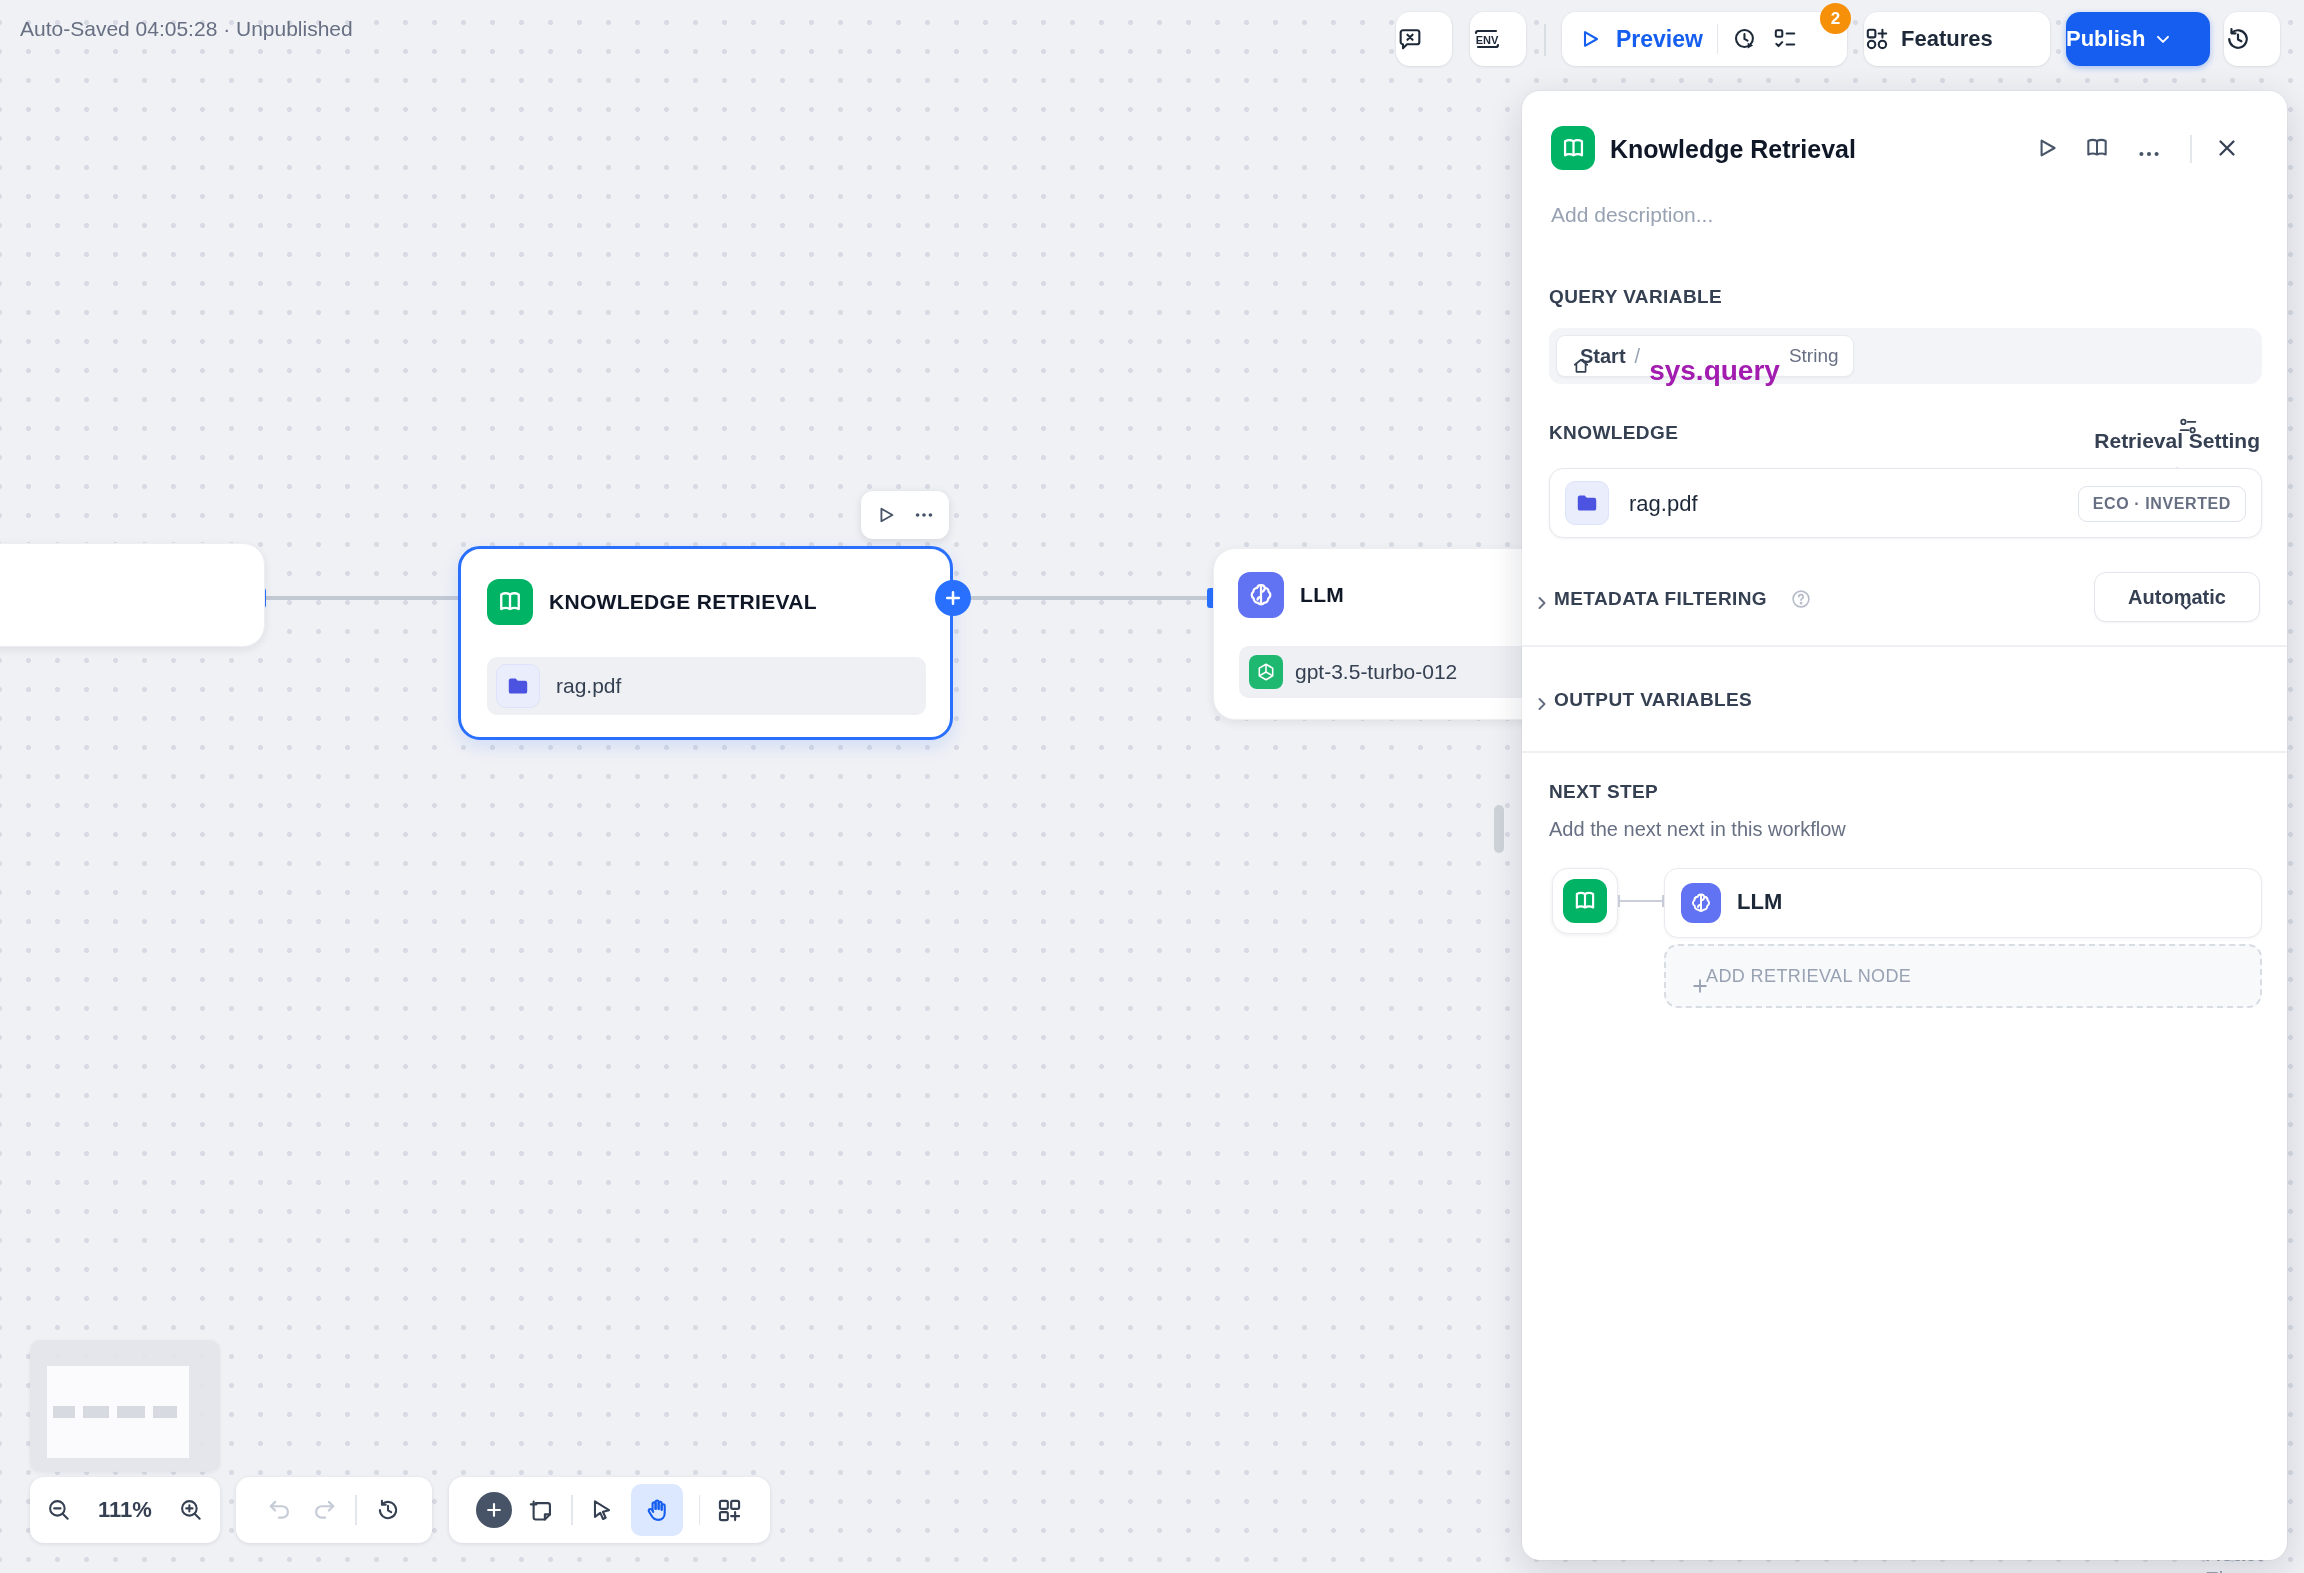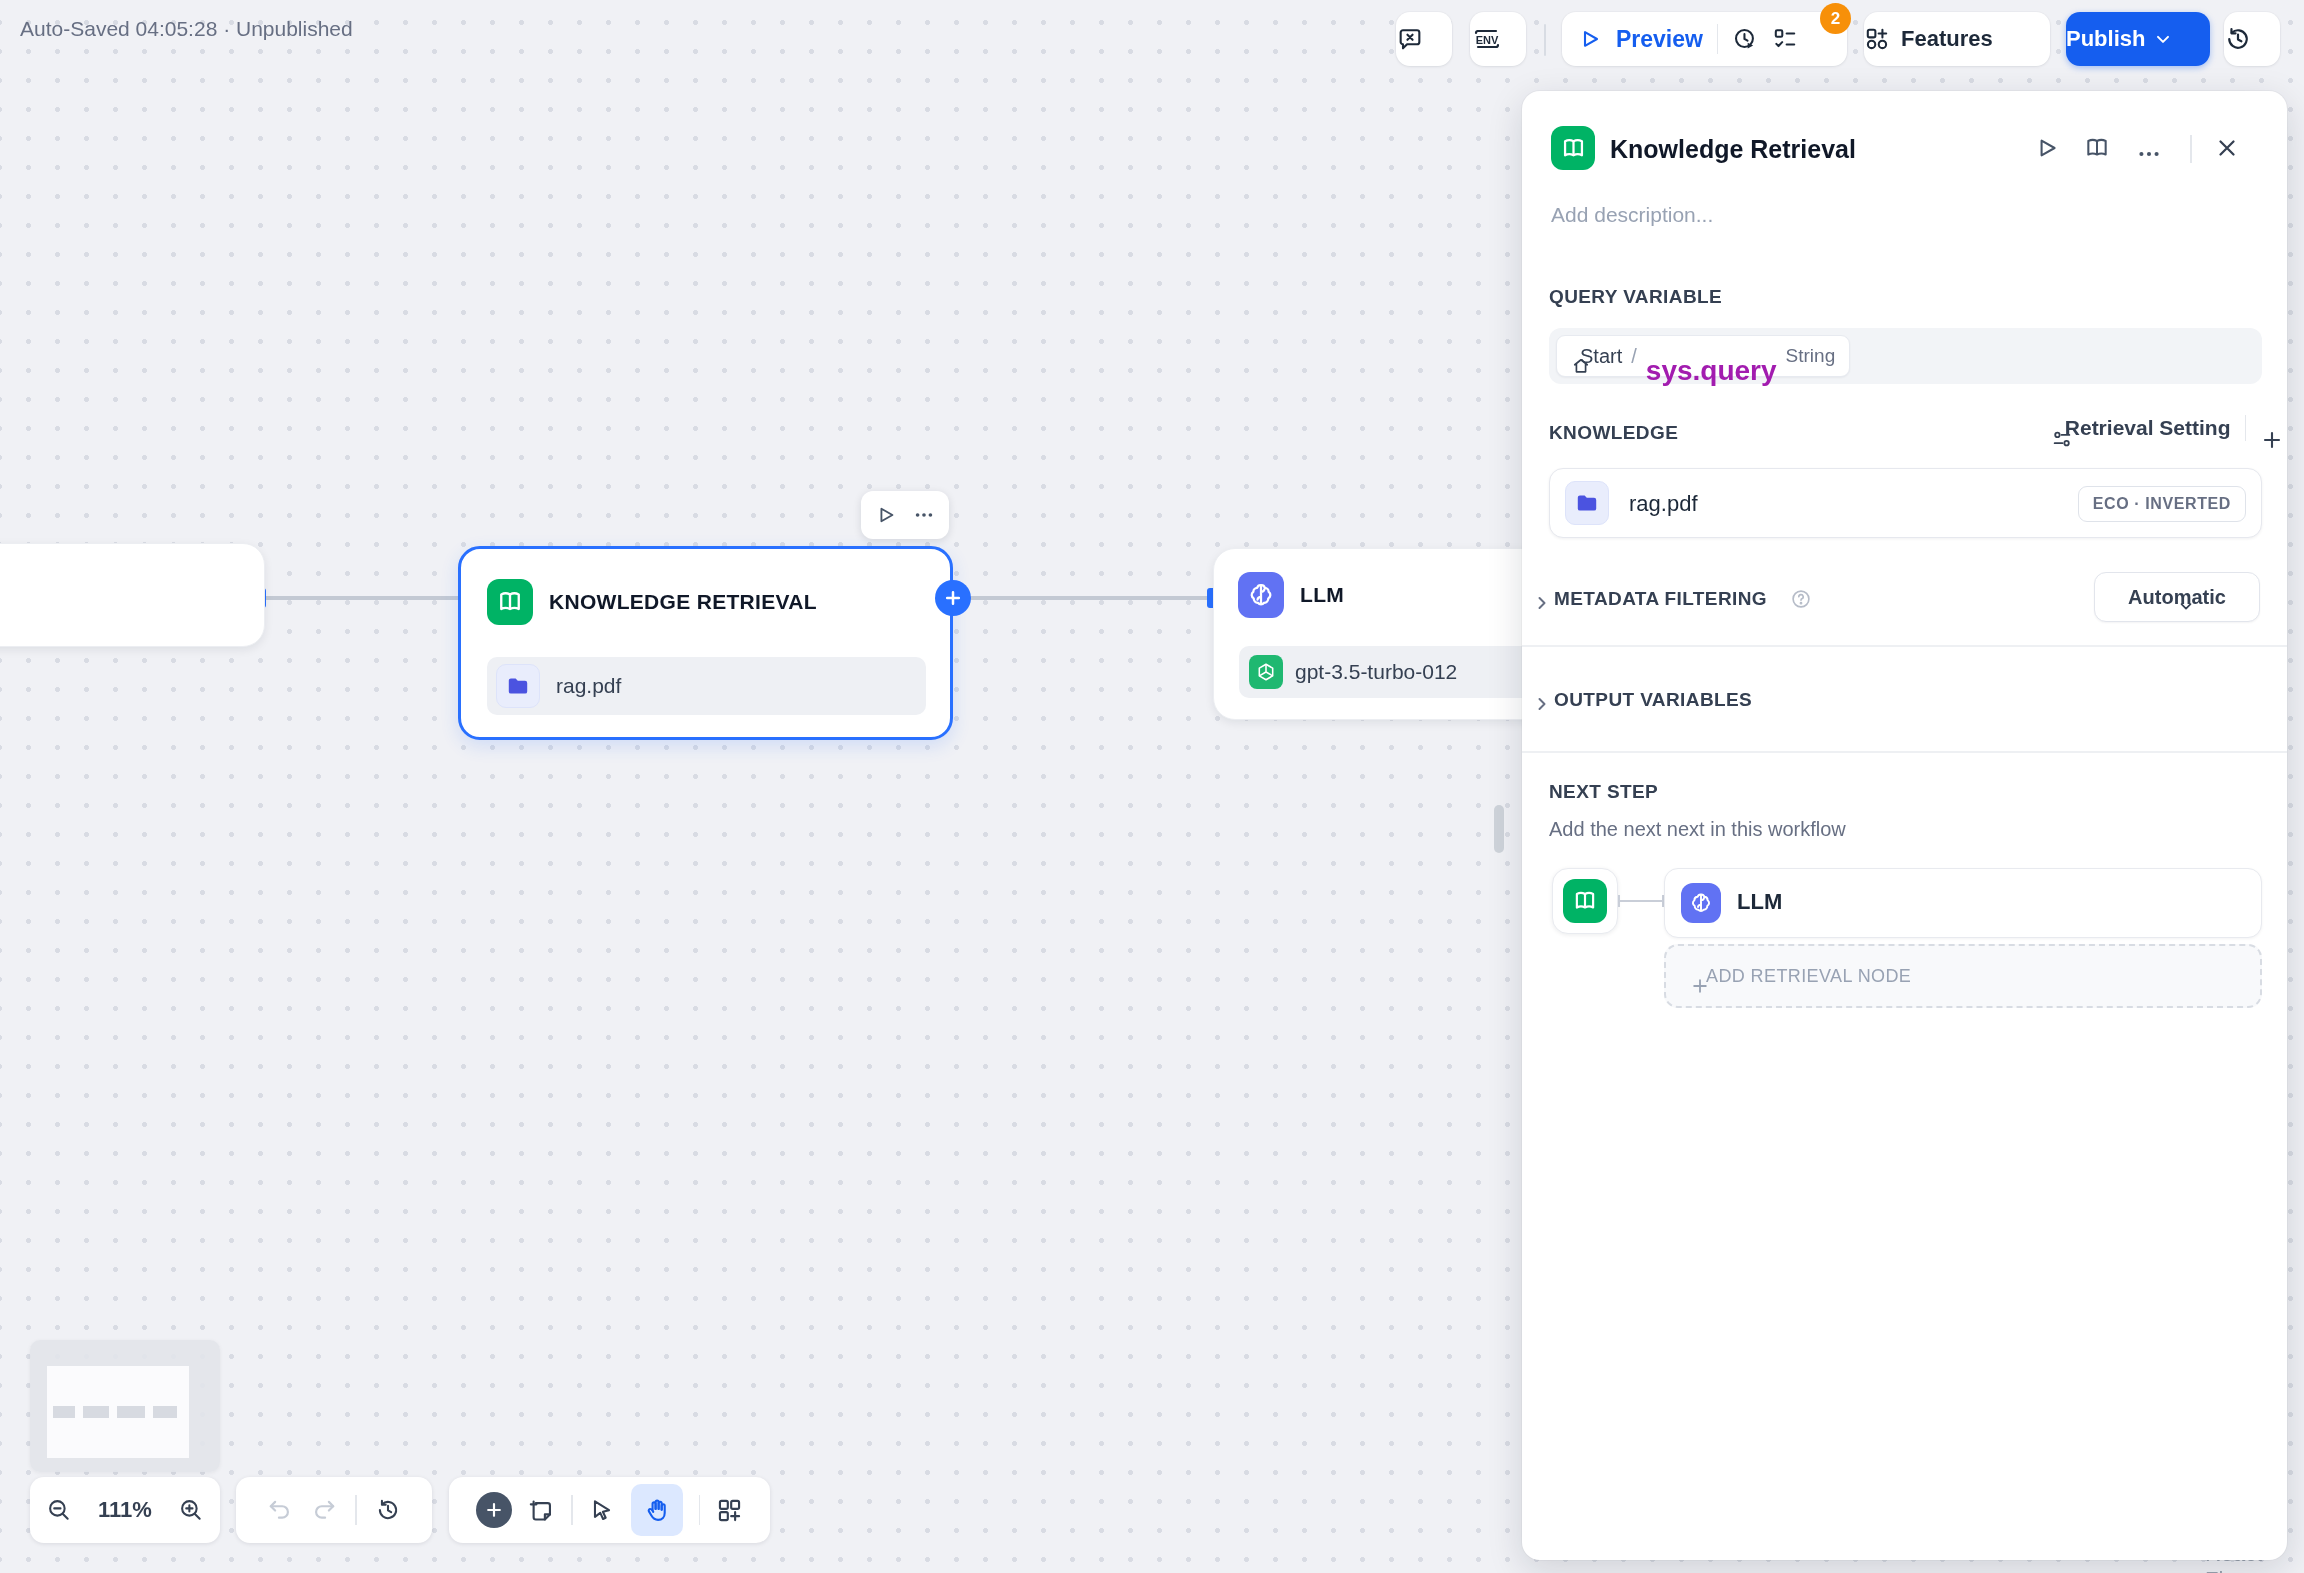--- a/index.html
+++ b/index.html
@@ -434,29 +434,29 @@
 
   <span class="sec-label" style="left:27px;top:195px;">QUERY VARIABLE</span>
 
   <div class="qv-box">
     <div class="qv-pill">
       <span>
         <svg width="20" height="20" viewBox="0 0 24 24" fill="none" stroke="#354052" stroke-width="2" stroke-linejoin="round" stroke-linecap="round">
           <path d="M4.5 10.5L12 4.5l7.5 6M6.5 9v10h11V9"></path>
         </svg>
       </span>
-      <span style="font-size:20px;font-weight:400;color:#354052;">Start</span>
+      <span style="font-size:20px;font-weight:700;color:#354052;">Start</span>
       <span style="font-size:20px;color:#98a2b3;">/</span>
       <span style="font-size:28px;font-weight:600;color:#a21caf;margin-top:29px;">sys.query</span>
       <span style="font-size:19px;color:#676f83;">String</span>
     </div>
   </div>
 
   <span class="sec-label" style="left:27px;top:331px;">KNOWLEDGE</span>
-  <div class="row-flex" style="position:absolute;right:27px;top:324px;gap:14px;">
+  <div class="row-flex" style="position:absolute;right:27px;top:324px;gap:14px;flex-direction:column;">
     <span>
       <svg width="22" height="22" viewBox="0 0 24 24" fill="none" stroke="#354052" stroke-width="2" stroke-linecap="round">
         <circle cx="7" cy="7.5" r="2.4"></circle>
           <path d="M11.5 7.5H20"></path>
         <path d="M4 16.5h8.5"></path>
           <circle cx="17" cy="16.5" r="2.4"></circle>
       </svg>
     </span>
     <span style="font-size:21px;font-weight:600;color:#354052;">Retrieval Setting</span>
     <span style="width:1.5px;height:26px;background:#e4e7ec;"></span>

